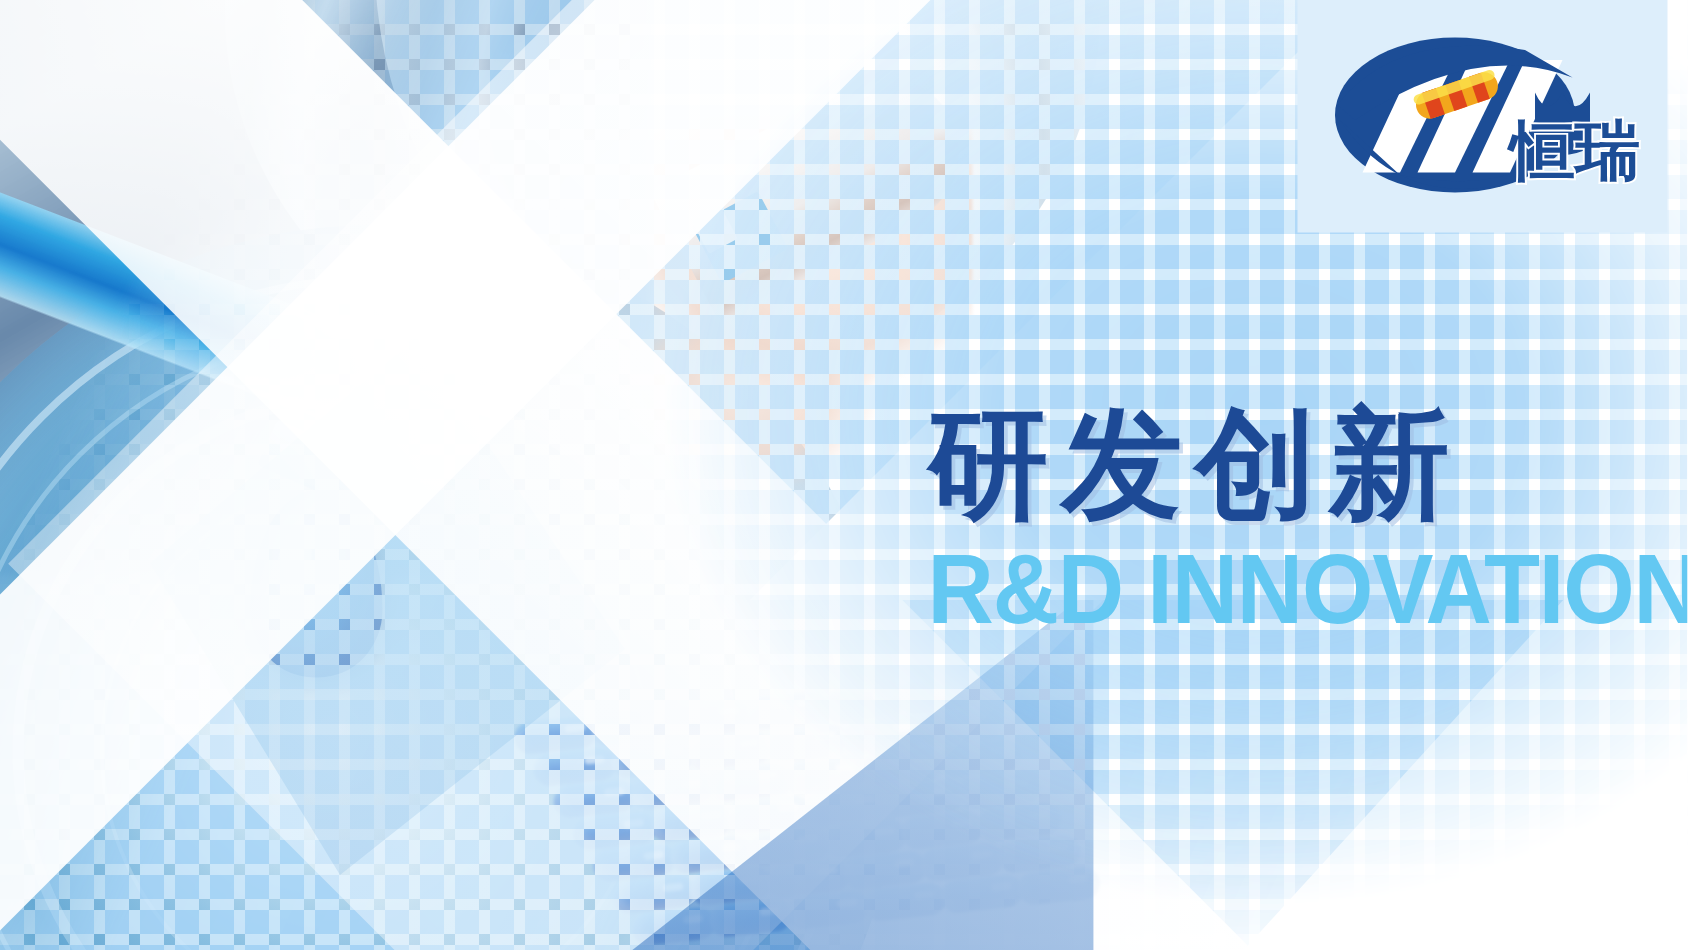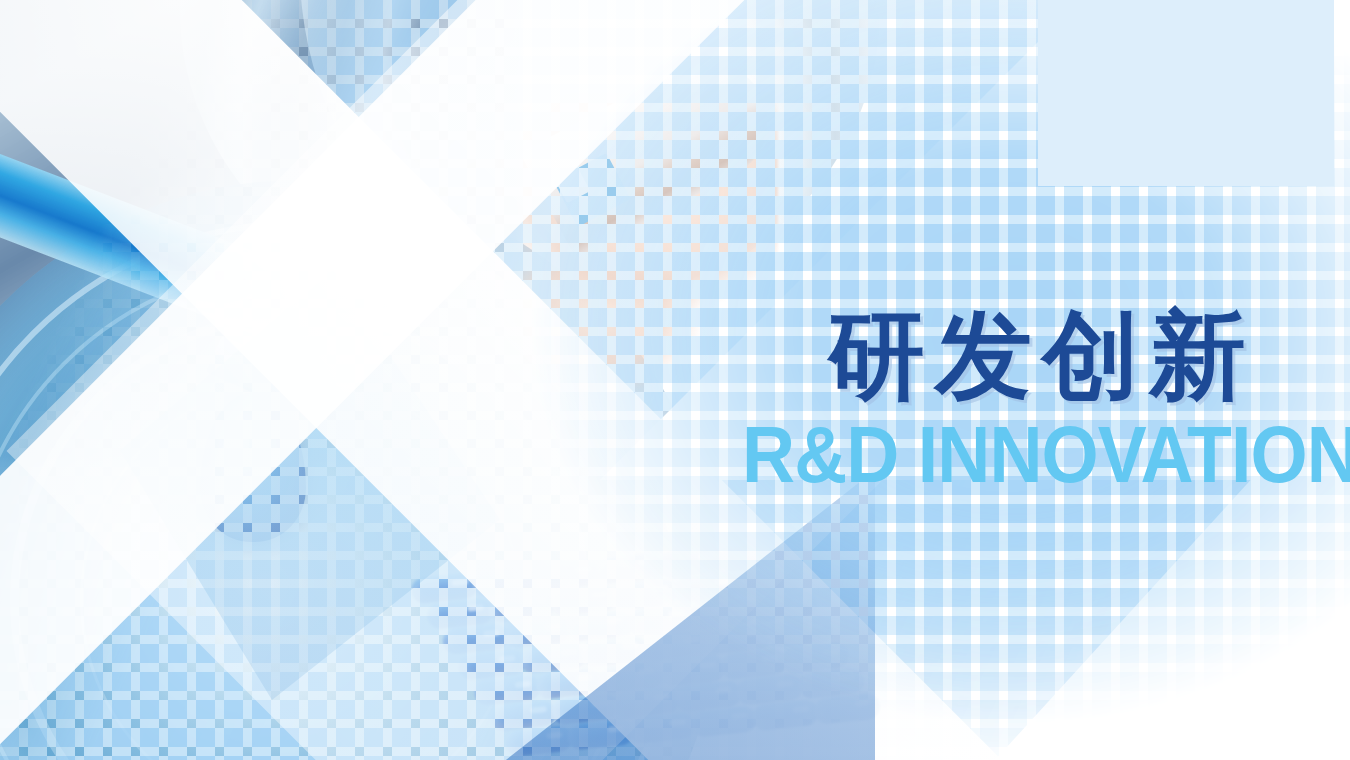--- a/index.html
+++ b/index.html
@@ -248,23 +248,22 @@
     background:#ddeefb;
   }
   .logo-wrap{
     position:absolute; left:1060px; top:18px; width:268px; height:152px;
   }
   .logo-svg{ display:block; width:268px; height:152px; }
 
   
   .headline{
     position:absolute;
-    left:742px; top:304px;
+    left:742px; top:320px;
     width:600px;
-    text-align:center;
   }
   .cn-title{
     font-family:"DejaVu Sans","Liberation Sans",sans-serif;
     font-size:97px;
     font-weight:bold;
     color:#1d4a96;
     letter-spacing:10px;
     line-height:1.08;
     white-space:nowrap;
     text-shadow: 3px 3px 0 rgba(160,190,225,.55);
@@ -364,19 +363,47 @@
     <div class="chev band-2"></div>
     <div class="chev sheet-frost"></div>
     <div class="wedge-blue"></div>
     <div class="wedge-br2"></div>
     <div class="wedge-top-right"></div>
   </div>
 
   <div class="grid-pattern" style="-webkit-mask-image:radial-gradient(ellipse 520px 430px at 1010px 330px,#000 0%,rgba(0,0,0,.9) 40%,rgba(0,0,0,.35) 70%,rgba(0,0,0,0) 92%);mask-image:radial-gradient(ellipse 520px 430px at 1010px 330px,#000 0%,rgba(0,0,0,.9) 40%,rgba(0,0,0,.35) 70%,rgba(0,0,0,0) 92%);"></div>
 
   <div class="logo-plate"></div>
+  <div class="logo-wrap">
+    <svg class="logo-svg" viewBox="0 0 268 152">
+
+      <ellipse cx="104" cy="74" rx="96" ry="62" fill="#1c4d96"></ellipse>
+
+      <g fill="#ffffff">
+        <polygon points="72,30 104,30 60,120 30,120"></polygon>
+        <polygon points="116,30 148,30 104,120 74,120"></polygon>
+        <polygon points="160,30 190,30 148,120 118,120"></polygon>
+      </g>
+
+      <path d="M12,78 Q60,150 150,128 L196,92 Q150,140 60,122 Z" fill="#1c4d96"></path>
+
+      <path d="M10,66 Q56,6 160,22 L198,44 Q120,14 24,78 Z" fill="#1c4d96"></path>
+
+      <g transform="rotate(-19 104 60)">
+        <rect x="72" y="48" width="68" height="22" rx="11" fill="#f2a61c"></rect>
+        <rect x="80" y="48" width="12" height="22" fill="#e0451c"></rect>
+        <rect x="100" y="48" width="11" height="22" fill="#e0451c"></rect>
+        <rect x="120" y="48" width="10" height="22" fill="#e0451c"></rect>
+        <rect x="72" y="48" width="68" height="8" rx="4" fill="#fbe14a" opacity=".85"></rect>
+      </g>
+
+      <path d="M168,56 q10,22 22,0 q10,22 22,0 l0,44 q-22,12 -44,0 Z" fill="#1c4d96"></path>
+
+      <text x="148" y="120" font-family="DejaVu Sans, Liberation Sans, sans-serif" font-size="52" font-weight="bold" fill="#1c4d96" stroke="#ffffff" stroke-width="3" paint-order="stroke">恒瑞</text>
+    </svg>
+  </div>
 
   <div class="headline">
     <div class="cn-title">研发创新</div>
     <div class="en-title">R&amp;D INNOVATION</div>
   </div>
 
 </div>
 
 </body></html>

